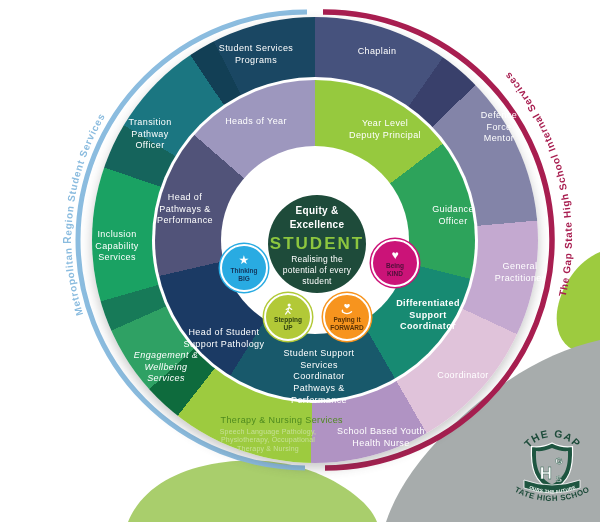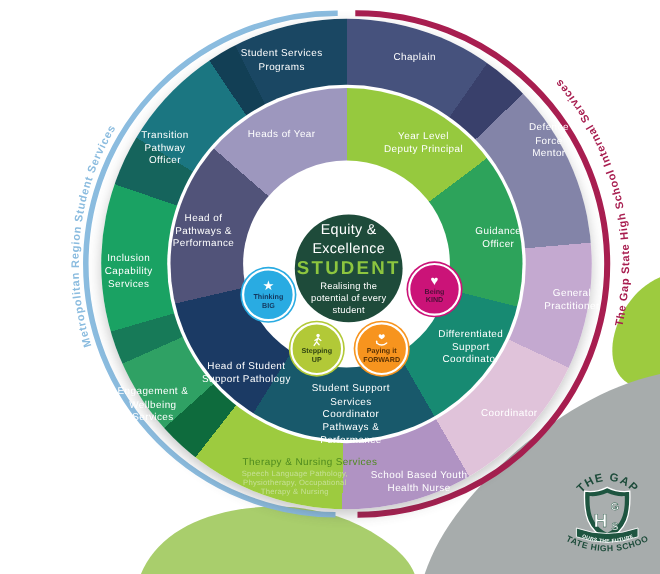--- a/index.html
+++ b/index.html
@@ -12,21 +12,21 @@
               box-shadow:0 5px 12px rgba(70,70,70,.30);}
   #ring-separator{left:152px;top:77px;width:326px;height:326px;background:#fff;z-index:2;}
   #inner-ring{left:155px;top:80px;width:320px;height:320px;z-index:3;}
   #center-white{left:221px;top:146px;width:188px;height:188px;background:#fff;z-index:4;}
   #center-green{left:268px;top:195px;width:98px;height:98px;z-index:5;}
   .seg-label{position:absolute;transform:translate(-50%,-50%);width:150px;text-align:center;
              color:#fff;font-size:9px;line-height:1.3;letter-spacing:.4px;white-space:pre-line;z-index:6;}
   .seg-sublabel{font-size:7px;line-height:1.25;margin-top:1px;letter-spacing:.2px;white-space:pre-line;}
   .center-text{position:absolute;transform:translate(-50%,-50%);text-align:center;color:#fff;
                white-space:pre-line;z-index:6;width:110px;}
-  #motto{left:317px;top:217px;font-size:13px;font-weight:400;line-height:1.35;letter-spacing:.3px;}
+  #motto{left:317px;top:217px;font-size:10px;font-weight:700;line-height:1.35;letter-spacing:.3px;}
   #student{left:317px;top:244px;font-size:17px;font-weight:700;letter-spacing:2px;}
   #realising{left:317px;top:271px;font-size:8.5px;line-height:1.3;letter-spacing:.2px;}
   .badge{position:absolute;width:44px;height:44px;border-radius:50%;z-index:7;
          transform:translate(-50%,-50%);border:2px solid #fff;display:flex;flex-direction:column;
          align-items:center;justify-content:center;text-align:center;}
   .badge-icon{line-height:1;height:13px;display:block;color:#fff;font-size:12px;}
   .badge-line1{font-size:6.5px;font-weight:700;line-height:1.15;display:block;}
   .badge-line2{font-size:6.5px;font-weight:800;line-height:1.15;display:block;}
   
   .learners{font-family:"DejaVu Serif",serif;font-style:italic;font-size:21px;letter-spacing:1px;}
@@ -107,36 +107,36 @@
 Force
 Mentor</div></div>
       <div class="seg-label" style="left: 520px; top: 273px;"><div>General
 Practitioner</div></div>
       <div class="seg-label" style="left: 463px; top: 376px;"><div>Coordinator</div></div>
       <div class="seg-label" style="left: 381px; top: 438px; text-align: center;"><div>School Based Youth
 Health Nurse</div></div>
       <div class="seg-label" style="left: 268px; top: 434px;"><div style="color: rgb(78, 138, 30); text-align: right;">Therapy &amp; Nursing Services</div><div class="seg-sublabel" style="color: rgb(198, 224, 149);">Speech Language Pathology,
 Physiotherapy, Occupational
 Therapy &amp; Nursing</div></div>
-      <div class="seg-label" style="left: 139px; top: 368px;"><div>Engagement &amp;
+      <div class="seg-label" style="left: 166px; top: 368px; font-style: italic;"><div>Engagement &amp;
 Wellbeing
 Services</div></div>
       <div class="seg-label" style="left: 117px; top: 247px;"><div>Inclusion
 Capability
 Services</div></div>
       <div class="seg-label" style="left: 150px; top: 135px;"><div>Transition
 Pathway
 Officer</div></div>
       <div class="seg-label" style="left: 256px; top: 55px;"><div>Student Services
 Programs</div></div>
       <div class="seg-label" style="left: 385px; top: 130px;"><div>Year Level
 Deputy Principal</div></div>
       <div class="seg-label" style="left: 453px; top: 216px;"><div>Guidance
 Officer</div></div>
-      <div class="seg-label" style="left: 428px; top: 316px;"><div>Differentiated
+      <div class="seg-label" style="left: 428px; top: 316px; font-weight: bold;"><div>Differentiated
 Support
 Coordinator</div></div>
       <div class="seg-label" style="left: 319px; top: 377px;"><div>Student Support
 Services
 Coordinator
 Pathways &amp;
 Performance</div></div>
       <div class="seg-label" style="left: 224px; top: 339px;"><div>Head of Student
 Support Pathology</div></div>
       <div class="seg-label" style="left: 185px; top: 210px;"><div>Head of

